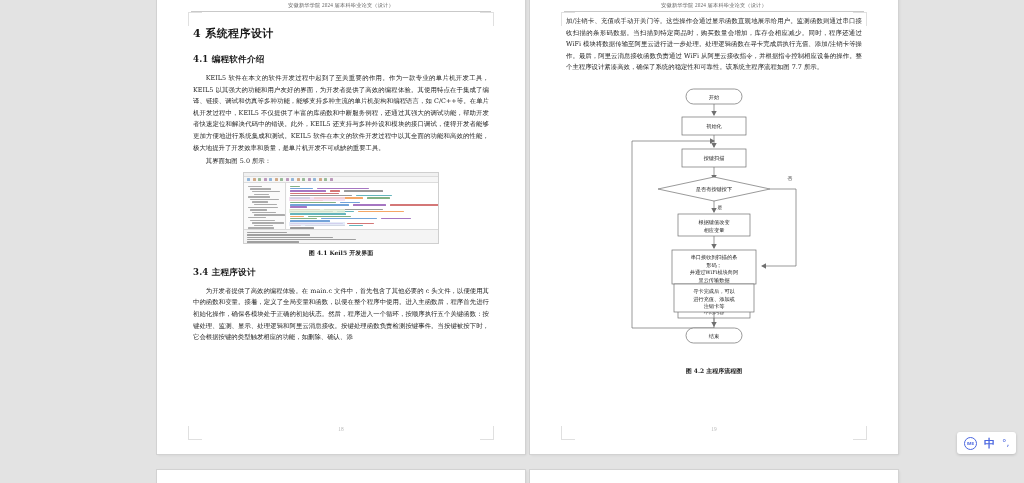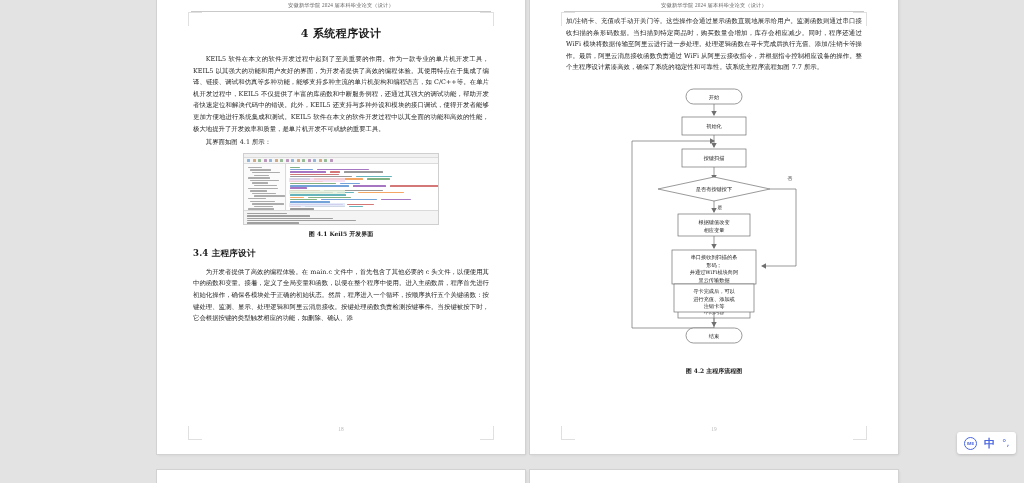--- a/index.html
+++ b/index.html
@@ -68,21 +68,21 @@
   
   .content {
     position: absolute;
     left: 36px; right: 36px;
     top: 28px;
     color: #1b1b1b;
   }
 
   h1.chapter {
     font-size: 11px;
-    text-align: center;
+    text-align: left;
     font-weight: bold;
     margin: 10px 0 13px 0;
     letter-spacing: .4px;
     font-family: "DejaVu Serif", "Liberation Serif", serif;
   }
   h2.section {
     font-size: 8.6px;
     font-weight: bold;
     margin: 9px 0 7px 0;
     letter-spacing: .2px;
@@ -209,22 +209,23 @@
     <div class="running-header">安徽新华学院 2024 届本科毕业论文（设计）</div>
     <div class="header-rule"></div>
     <span class="crop crop-tl"></span>
     <span class="crop crop-tr"></span>
     <span class="crop crop-bl"></span>
     <span class="crop crop-br"></span>
 
     <div class="content">
       <h1 class="chapter">4  系统程序设计</h1>
 
+      <h2 class="section">4.1  编程软件介绍</h2>
       <p class="body">KEIL5 软件在本文的软件开发过程中起到了至关重要的作用。作为一款专业的单片机开发工具，KEIL5 以其强大的功能和用户友好的界面，为开发者提供了高效的编程体验。其使用特点在于集成了编译、链接、调试和仿真等多种功能，能够支持多种主流的单片机架构和编程语言，如 C/C++等。在单片机开发过程中，KEIL5 不仅提供了丰富的库函数和中断服务例程，还通过其强大的调试功能，帮助开发者快速定位和解决代码中的错误。此外，KEIL5 还支持与多种外设和模块的接口调试，使得开发者能够更加方便地进行系统集成和测试。KEIL5 软件在本文的软件开发过程中以其全面的功能和高效的性能，极大地提升了开发效率和质量，是单片机开发不可或缺的重要工具。</p>
-      <p class="body lead">其界面如图 4.1 所示：</p>
+      <p class="body lead">其界面如图 5.0 所示：</p>
 
       <div class="figure">
         <div class="ide-shot">
           <div class="ide-menubar"></div>
           <div class="ide-toolbar">
               <div style="position: absolute; top: 1.5px; width: 3px; height: 3px; border-radius: 0.5px; opacity: 0.55; background: rgb(63, 127, 191); left: 3px;"></div>
               <div style="position: absolute; top: 1.5px; width: 3px; height: 3px; border-radius: 0.5px; opacity: 0.55; background: rgb(176, 106, 43); left: 8.5px;"></div>
               <div style="position: absolute; top: 1.5px; width: 3px; height: 3px; border-radius: 0.5px; opacity: 0.55; background: rgb(74, 138, 74); left: 14px;"></div>
               <div style="position: absolute; top: 1.5px; width: 3px; height: 3px; border-radius: 0.5px; opacity: 0.55; background: rgb(138, 74, 138); left: 19.5px;"></div>
               <div style="position: absolute; top: 1.5px; width: 3px; height: 3px; border-radius: 0.5px; opacity: 0.55; background: rgb(63, 127, 191); left: 25px;"></div>

